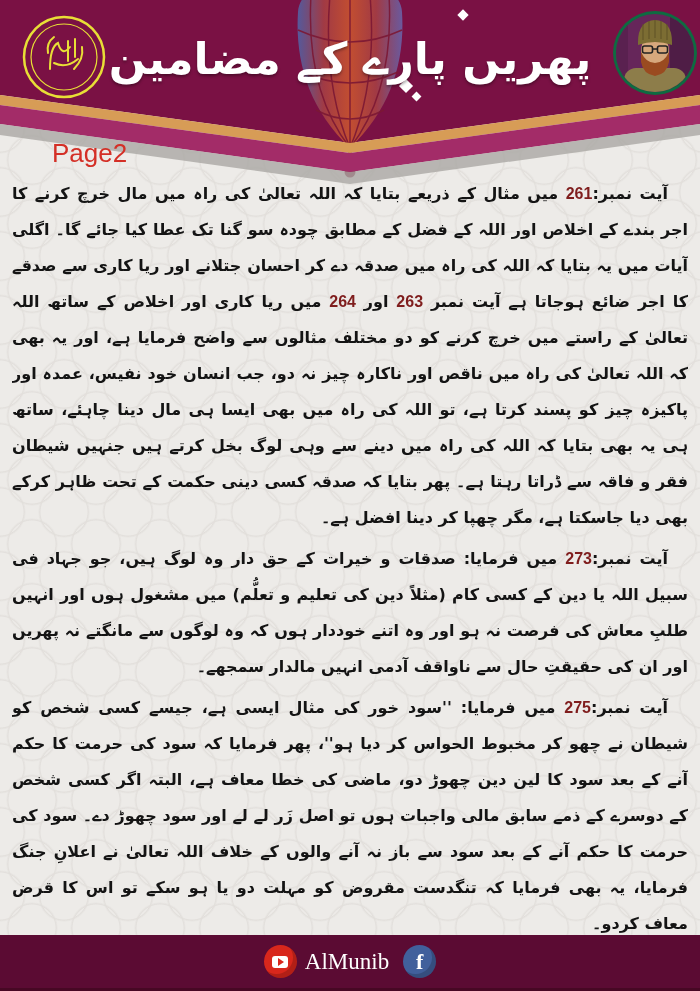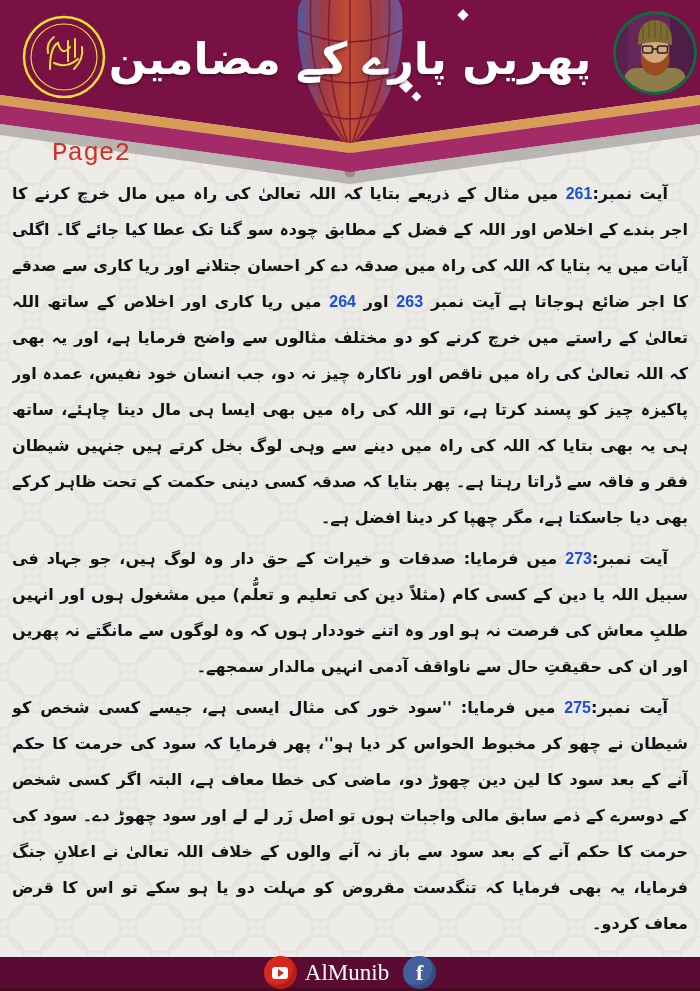--- a/index.html
+++ b/index.html
@@ -24,34 +24,34 @@
     display:flex;align-items:center;justify-content:center;
     direction:rtl;color:#ffffff;font-weight:bold;font-size:44px;
     font-family:"DejaVu Sans",sans-serif;
     text-shadow:0 2px 3px rgba(0,0,0,.35);
     white-space:nowrap;
   }
   .logo{position:absolute;z-index:3;left:20px;top:13px;width:88px;height:88px;}
   .avatar{position:absolute;z-index:3;left:612px;top:10px;width:86px;height:86px;}
   .page-label{
     position:absolute;z-index:2;left:52px;top:138px;
-    color:#d42f26;font-family:Liberation Mono, monospace;font-size:26px;
+    color:#d42f26;font-family:Liberation Sans, sans-serif;font-size:26px;
   }
   .content{
     position:absolute;z-index:2;top:176px;left:12px;right:12px;bottom:44px;
     direction:rtl;overflow:hidden;color:#141414;
   }
   .urdu{font-family:"DejaVu Sans",sans-serif;}
   .para{
     margin:0 0 5px 0;font-size:16px;line-height:36px;font-weight:bold;
     text-align:justify;text-indent:20px;
   }
-  .red{color:#1d4ed8;font-family:"Liberation Sans","DejaVu Sans",sans-serif;}
+  .red{color:#7f1d1d;font-family:"Liberation Sans","DejaVu Sans",sans-serif;}
   .footer{
-    position:absolute;z-index:4;left:0;right:0;bottom:0;height:34px;
+    position:absolute;z-index:4;left:0;right:0;bottom:0;height:56px;
     background:#5b0b33;display:flex;align-items:center;justify-content:center;
     gap:14px;color:#fff;font-family:"Liberation Serif",serif;font-size:23px;
     border-bottom:3px solid #470824;box-sizing:border-box;
   }
   .social{display:flex;align-items:center;gap:8px;cursor:pointer;}
   .ic{
     width:33px;height:33px;border-radius:50%;flex:0 0 auto;
     display:flex;align-items:center;justify-content:center;
     box-shadow:inset -4px -4px 0 rgba(0,0,0,.18);
   }

